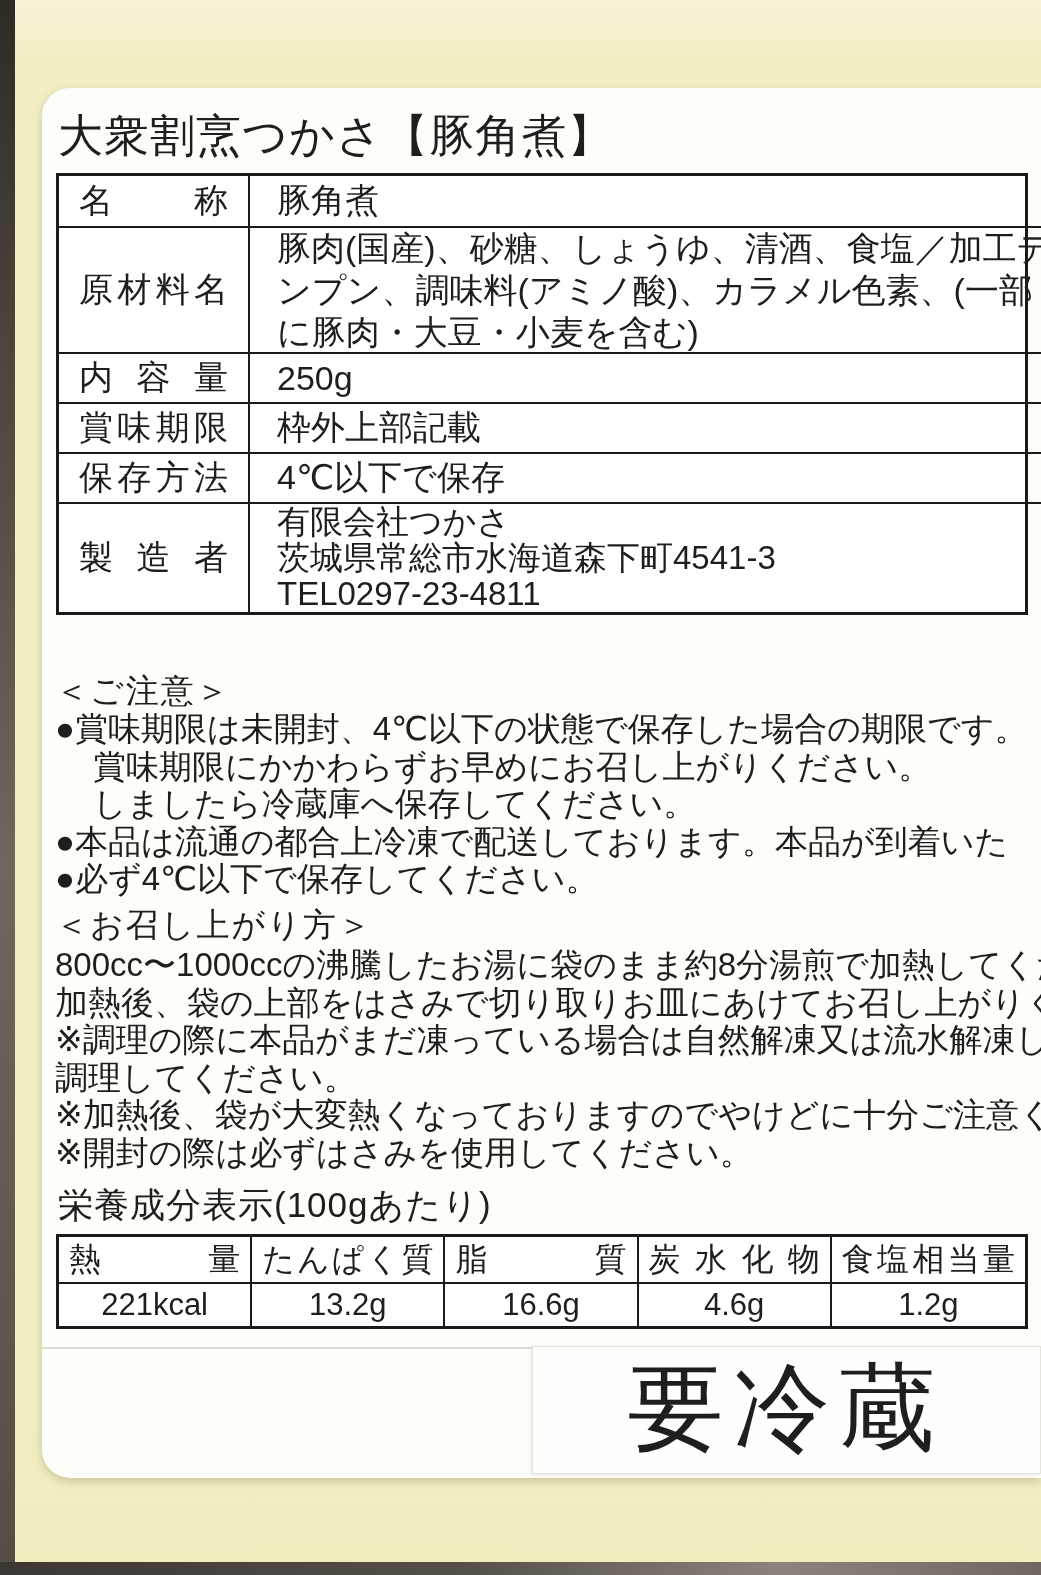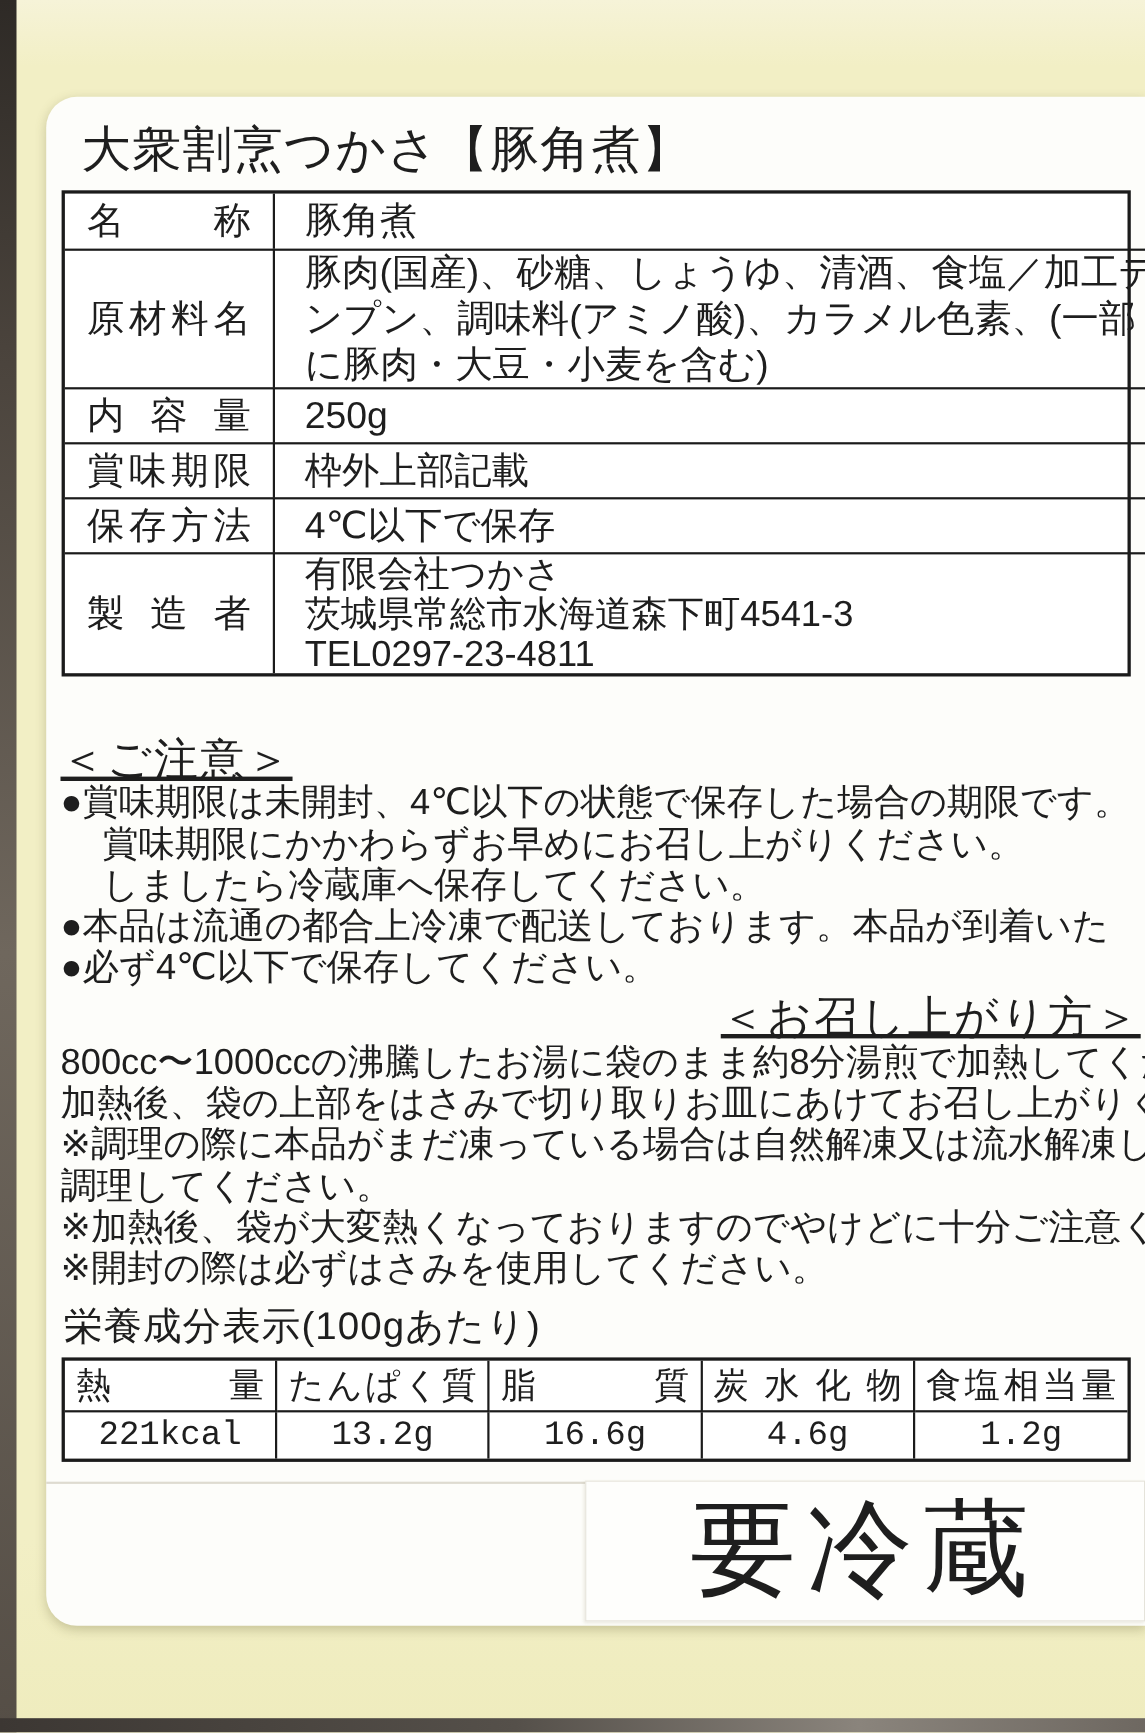--- a/index.html
+++ b/index.html
@@ -22,21 +22,21 @@
     position:absolute; left:0; bottom:0; width:1041px; height:13px;
     background:linear-gradient(90deg,#3c3733 0%,#55504a 45%,#8a847c 75%,#6e6861 100%);
   }
   .label {
     position:absolute; left:42px; top:88px; width:999px; height:1390px;
     background:#fdfdfa;
     border-radius:28px 0 0 28px;
     box-shadow:0 3px 10px rgba(95,88,45,.28);
   }
   .label-title {
-    position:absolute; left:32px; top:18px;
+    position:absolute; left:16px; top:18px;
     font-size:45px; font-weight:500; letter-spacing:1px; white-space:nowrap;
   }
   
   .spec-table {
     position:absolute; left:14px; top:85px; width:972px;
     display:grid;
     grid-template-columns:191px 1fr;
     grid-template-rows:50px 126px 50px 50px 50px 110px;
     border:3px solid #1b1b1b;
     background:#fff;
@@ -52,45 +52,44 @@
     padding-left:27px; padding-right:8px;
     font-size:34px;
   }
   .spec-table .rt { border-top:2px solid #1b1b1b; }
   .spread { flex:1; display:flex; justify-content:space-between; }
   .ing-line  { line-height:42px; white-space:nowrap; }
   .mfg-line  { line-height:36px; font-size:33px; white-space:nowrap; }
   
   .notice-sec  { position:absolute; left:13px; top:584px;  width:982px; }
   .serving-sec { position:absolute; left:13px; top:816px;  width:982px; }
-  .sec-heading { font-size:40px; line-height:38px; letter-spacing:2px;text-decoration:underline; }
+  .sec-heading { font-size:33px; line-height:38px; letter-spacing:2px; }
   .bline { font-size:33px; line-height:37.5px; white-space:nowrap; }
   .bline.cont { text-indent:38px; }
-  .serving-sec .sec-heading { line-height:42px;text-align:right; }
+  .serving-sec .sec-heading { line-height:42px; }
   
   .nut-heading { position:absolute; left:16px; top:1094px; font-size:35px; letter-spacing:1px; }
   .nut-table {
     position:absolute; left:14px; top:1146px; width:972px;
     display:grid;
     grid-template-columns:repeat(5,1fr);
     grid-template-rows:47px 42px;
     border:3px solid #1b1b1b;
     background:#fff;
   }
   .nut-table .hc {
     display:flex; align-items:center;
     padding:0 10px;
     font-size:32px;
     border-bottom:2px solid #1b1b1b;
   }
   .nut-table .hc.br, .nut-table .dc.br { border-right:2px solid #1b1b1b; }
   .nut-table .dc {
     display:flex; align-items:center; justify-content:center;
     font-size:31px;
-    font-family:Liberation Mono, monospace;
   }
   
   .seam {
     position:absolute; left:42px; top:1347px; width:999px; height:2px;
     background:#dedbd0;
   }
   .cold-sticker {
     position:absolute; left:532px; top:1346px; width:509px; height:128px;
     background:#fefefc;
     border:1px solid #e5e3da;

